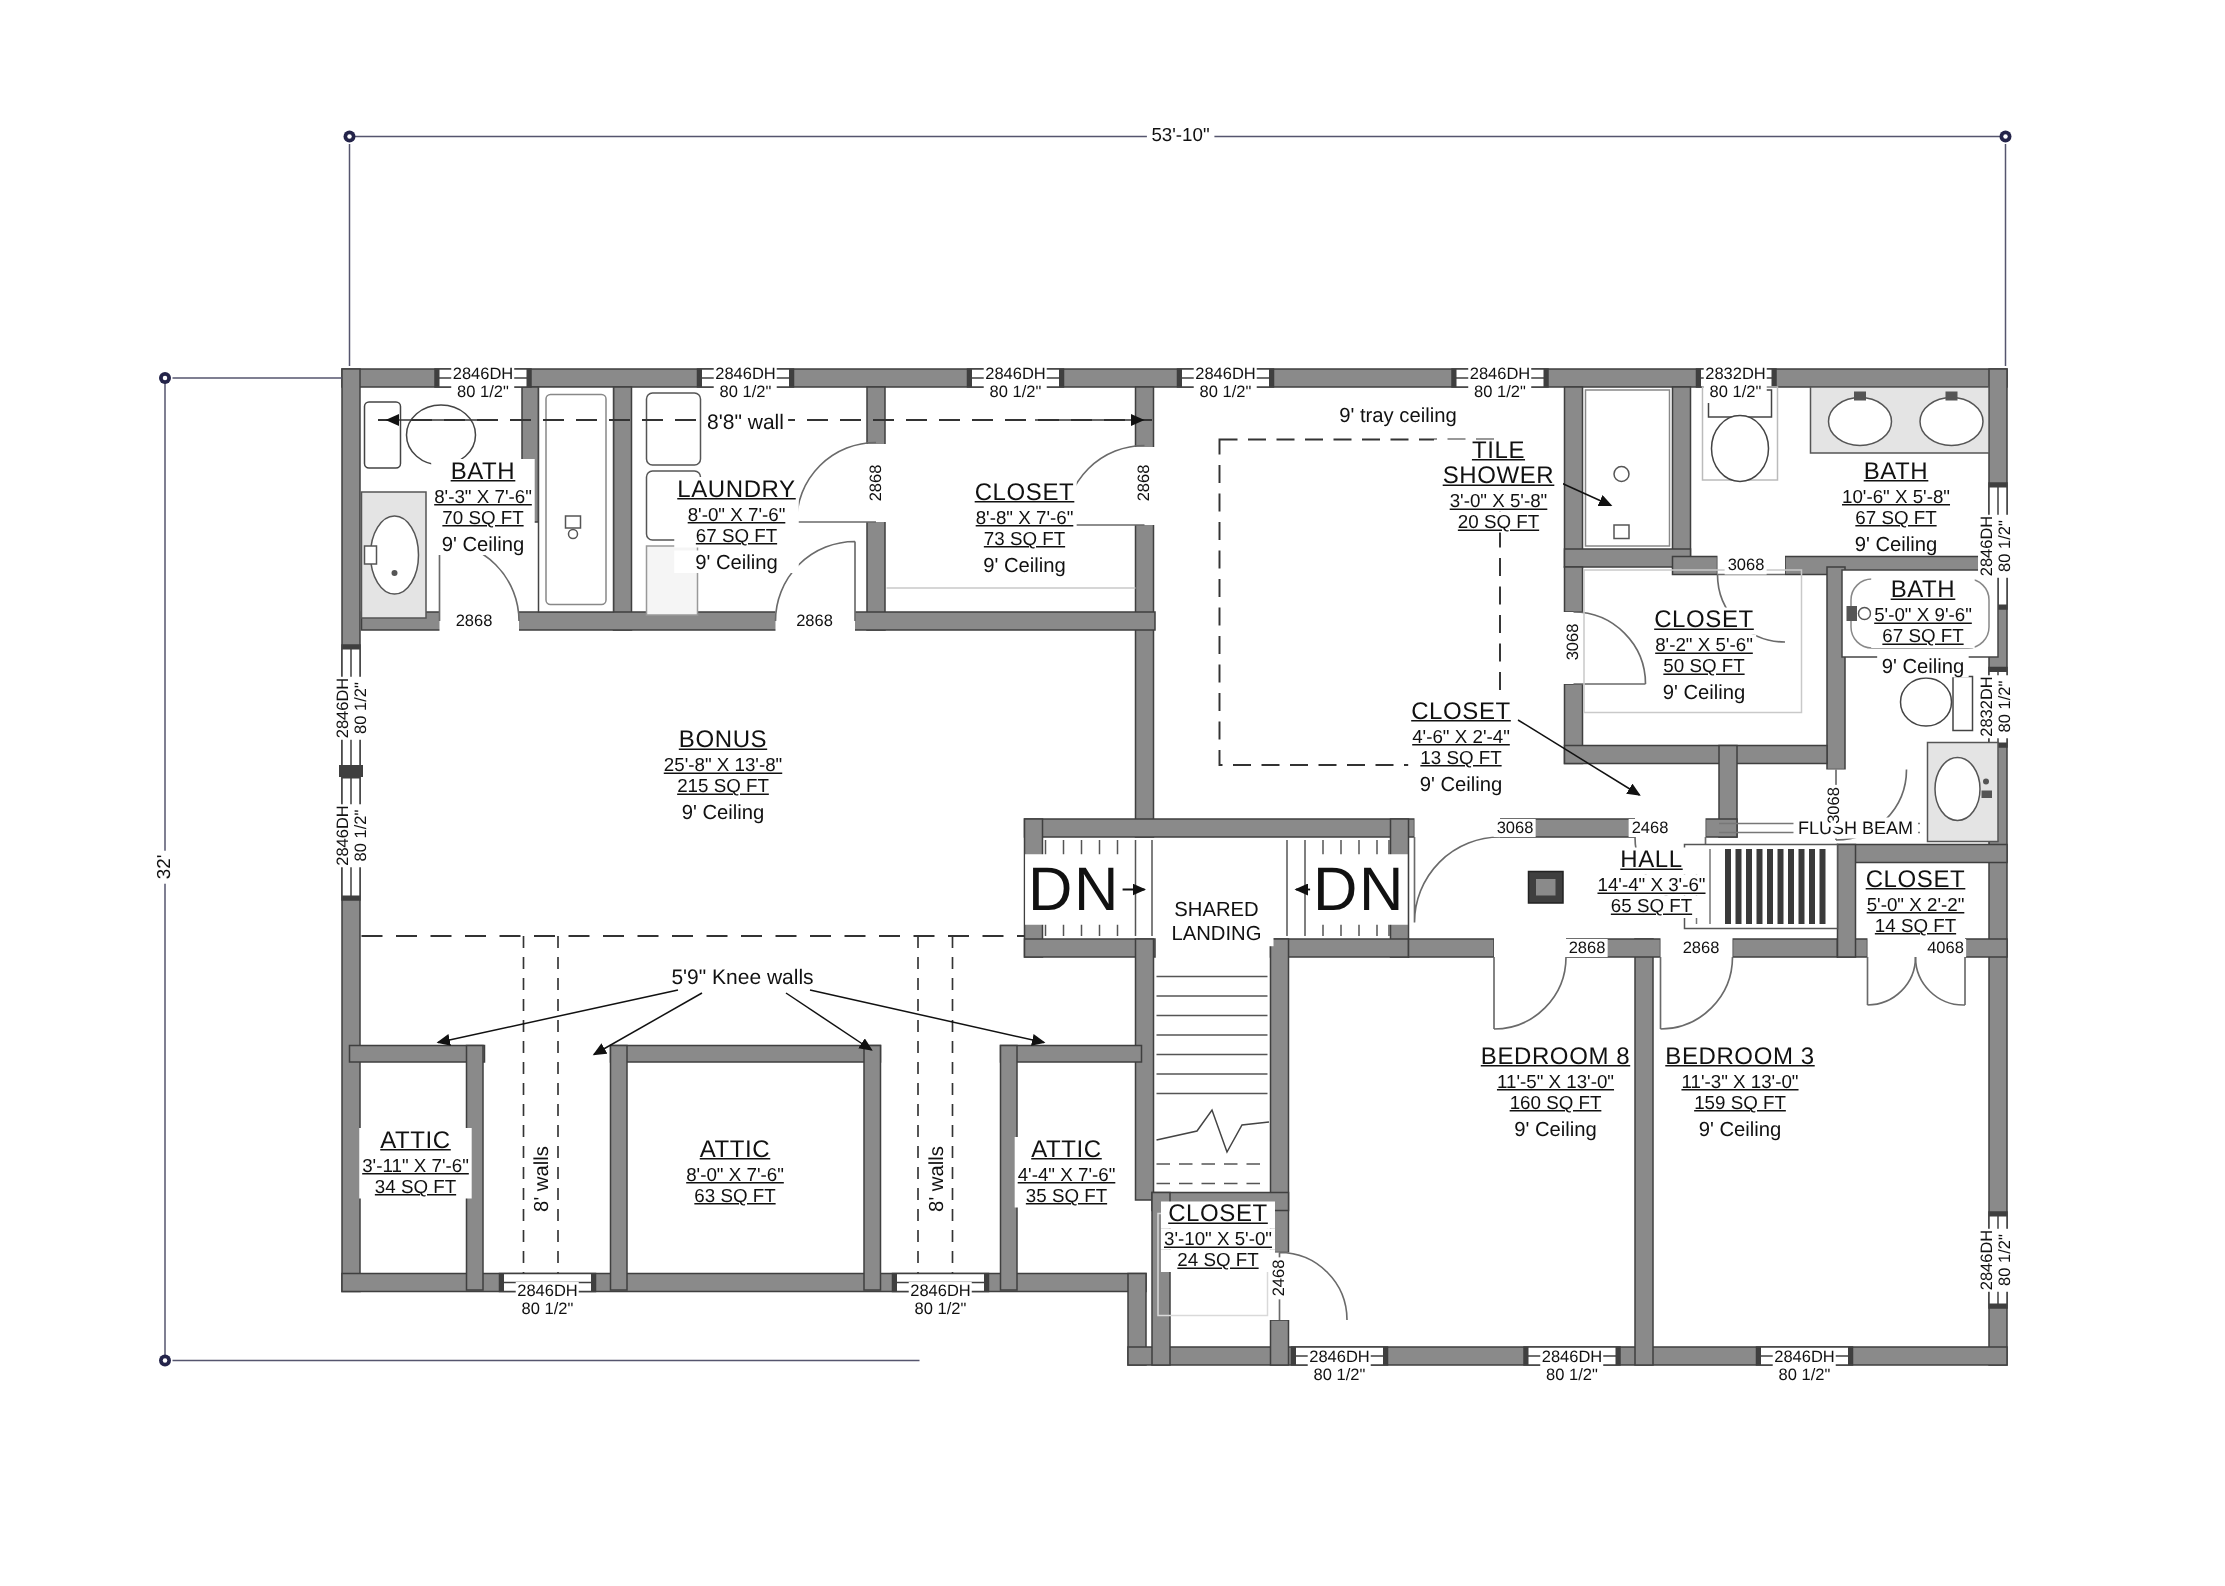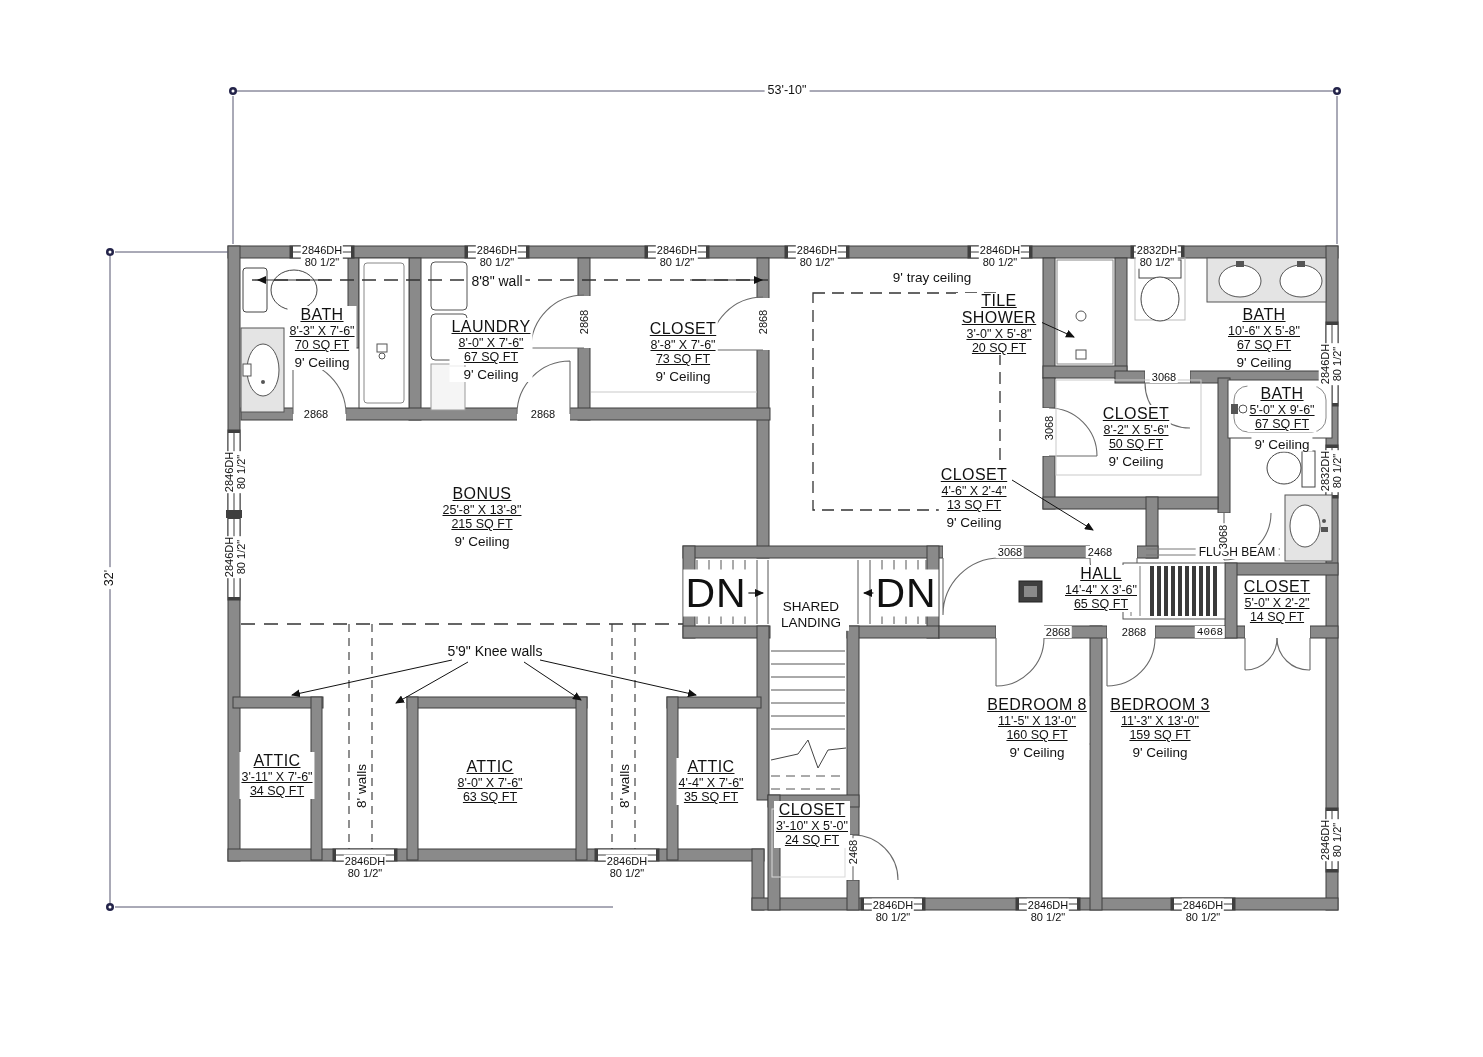--- a/index.html
+++ b/index.html
@@ -511,16 +511,16 @@
 <div class="lbl dl" style="left:543px;top:414px;">2868</div>
 <div class="lbl dl rot" style="left:584px;top:322px;">2868</div>
 <div class="lbl dl rot" style="left:763px;top:322px;">2868</div>
 <div class="lbl dl rot" style="left:1049px;top:428px;">3068</div>
 <div class="lbl dl" style="left:1164px;top:377px;">3068</div>
 <div class="lbl dl" style="left:1010px;top:552px;">3068</div>
 <div class="lbl dl" style="left:1100px;top:552px;">2468</div>
 <div class="lbl dl rot" style="left:1223px;top:537px;">3068</div>
 <div class="lbl dl" style="left:1058px;top:632px;">2868</div>
 <div class="lbl dl" style="left:1134px;top:632px;">2868</div>
-<div class="lbl dl" style="left:1210px;top:632px;font-family:Liberation Mono, monospace;">4068</div>
+<div class="lbl dl" style="left:1297px;top:632px;">4068</div>
 <div class="lbl dl rot" style="left:853px;top:852px;">2468</div>
 
 </div>
 
 </body></html>

